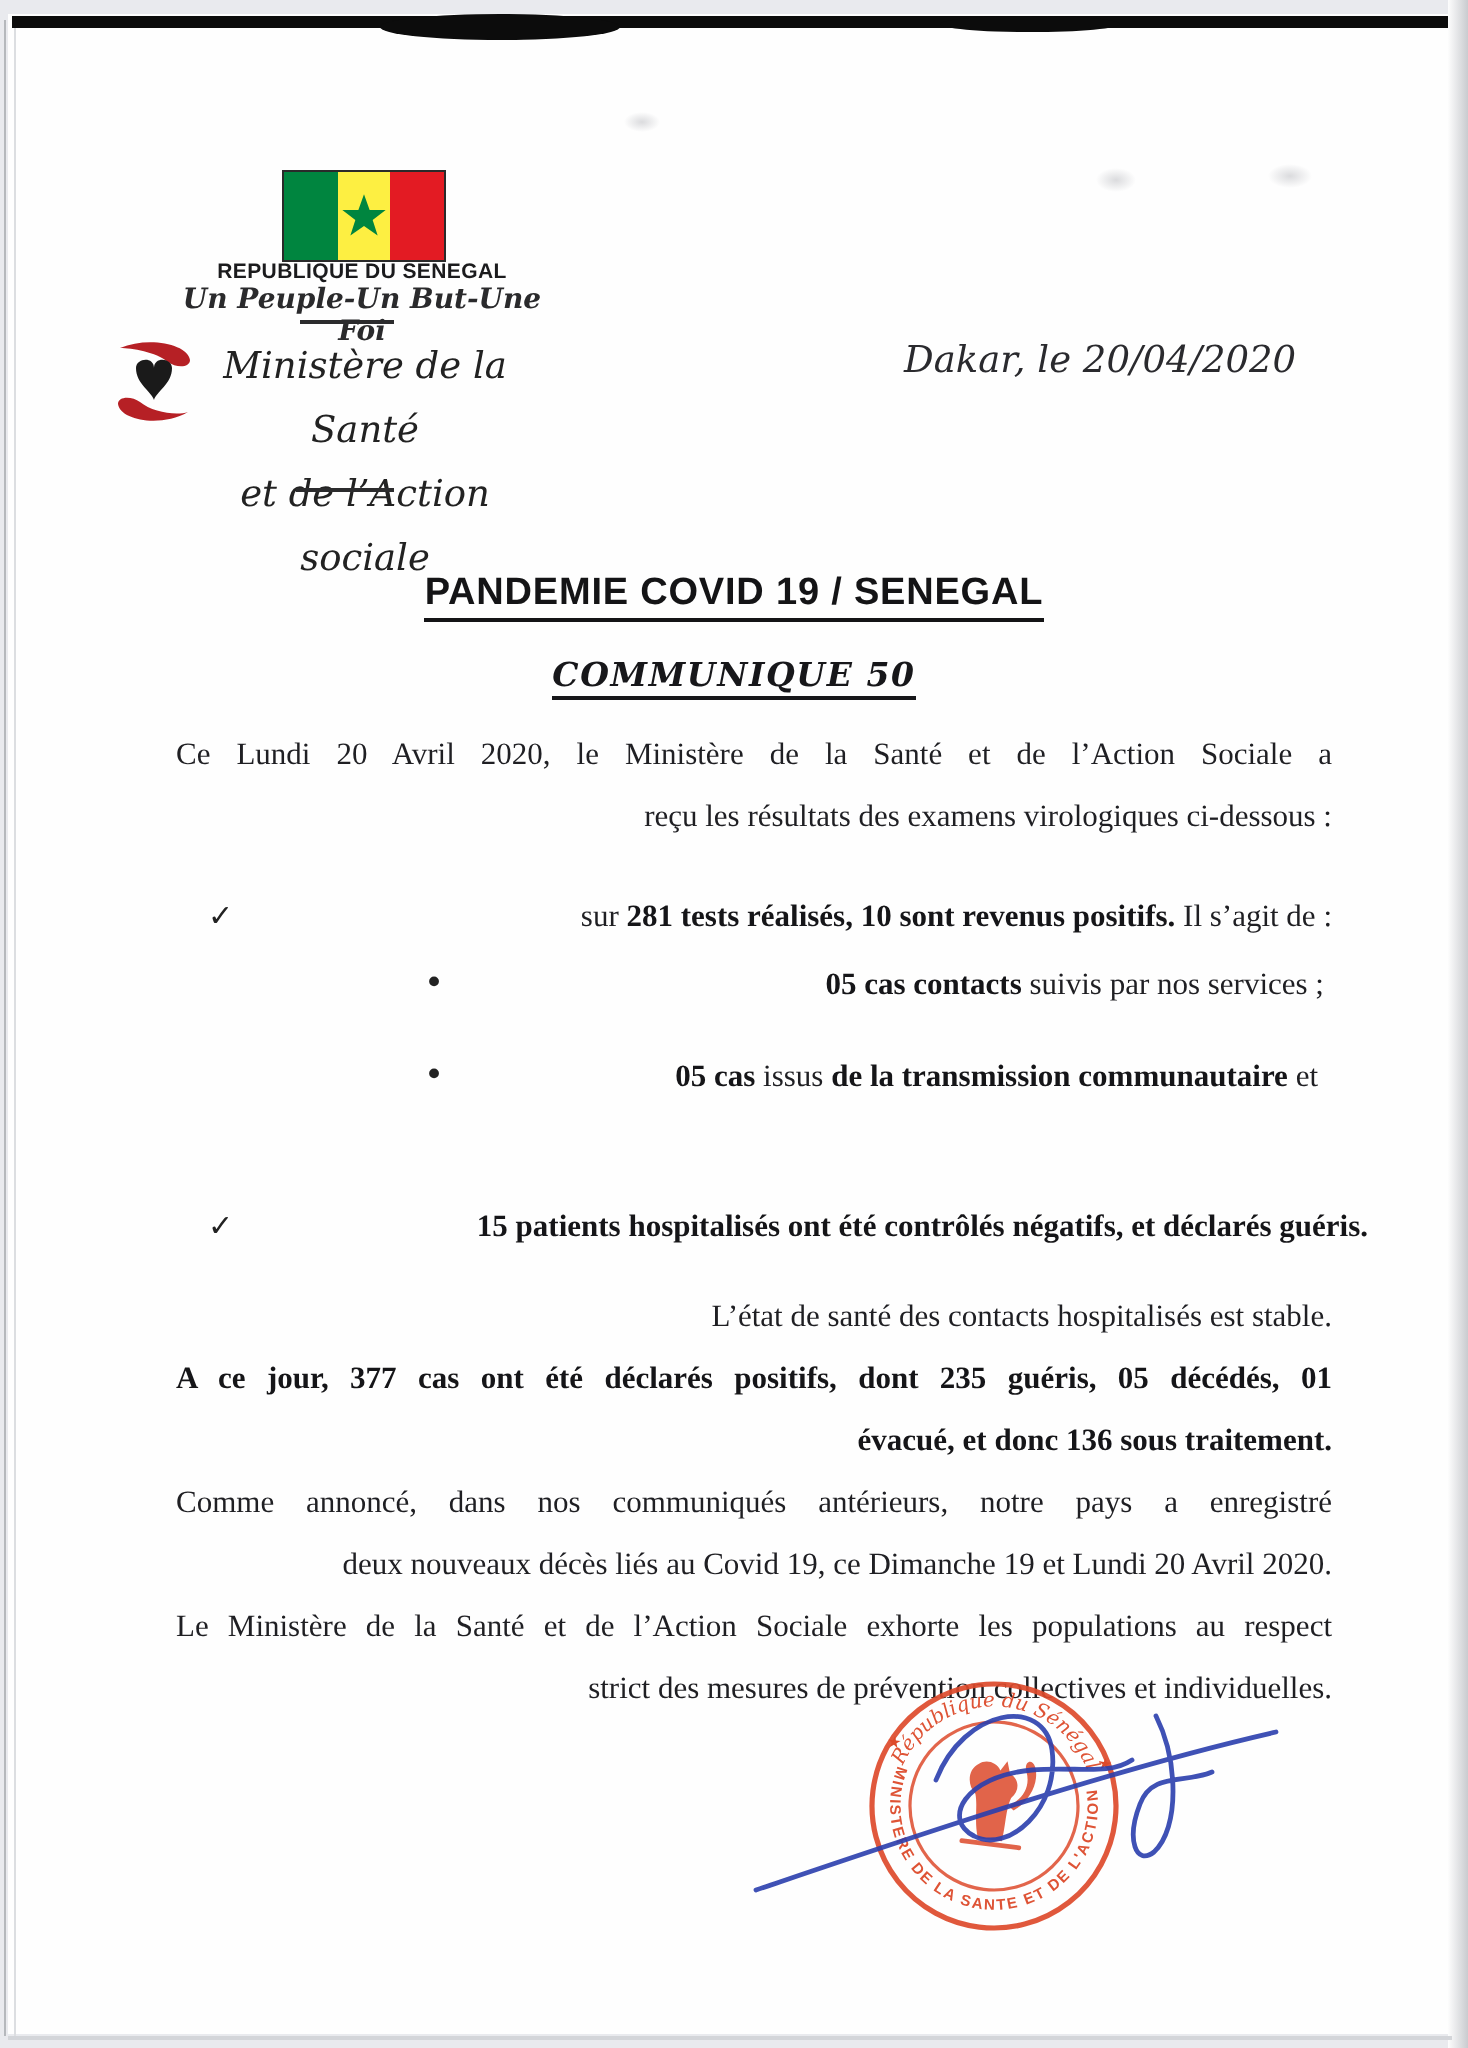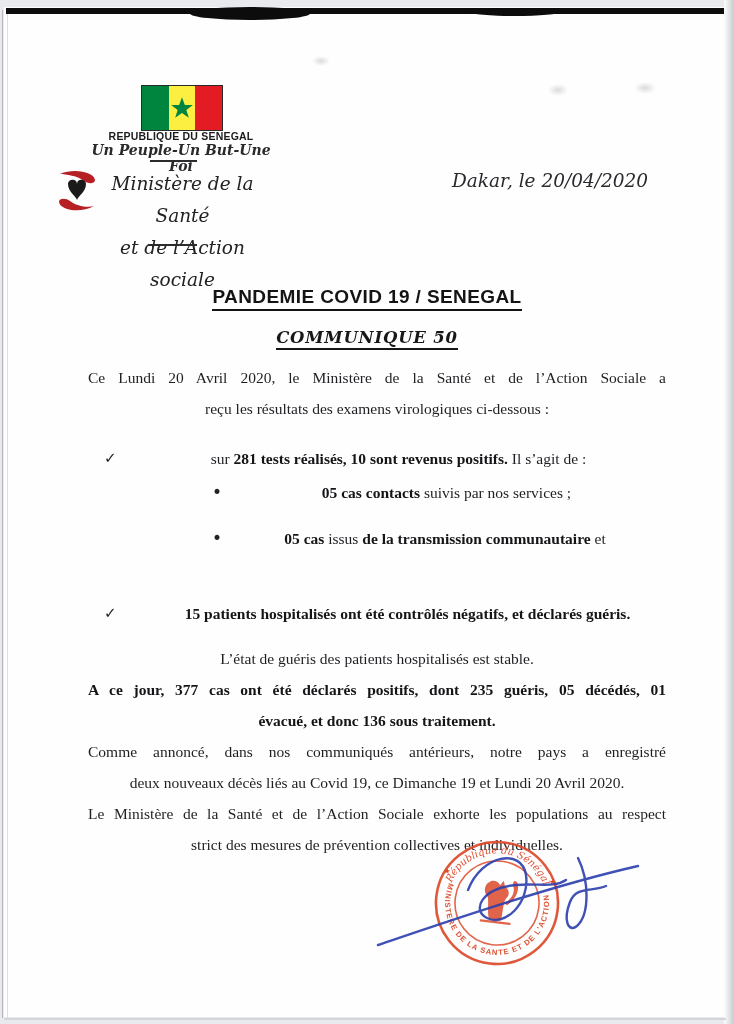--- a/index.html
+++ b/index.html
@@ -24,21 +24,21 @@
   .rule{position:absolute;height:2px;background:#2b2b2d;}
   .ministry{position:absolute;left:85px;top:168px;width:195px;text-align:center;font-family:"DejaVu Serif",serif;font-style:italic;font-size:18.5px;line-height:32px;color:#222;}
   .dateline{position:absolute;left:452px;top:170px;width:220px;text-align:left;font-family:"DejaVu Serif",serif;font-style:italic;font-size:18.5px;color:#2a2a2e;}
   
   .doc-title{position:absolute;left:0;top:286px;width:734px;text-align:center;}
   .doc-title span{display:inline-block;font-family:"Liberation Sans",sans-serif;font-weight:800;font-size:19px;letter-spacing:.4px;color:#141416;border-bottom:2.5px solid #141416;padding-bottom:1px;}
   .doc-subtitle{position:absolute;left:0;top:328px;width:734px;text-align:center;}
   .doc-subtitle span{display:inline-block;font-family:"DejaVu Serif",serif;font-weight:700;font-style:italic;font-size:16.5px;letter-spacing:.8px;color:#17171a;border-bottom:2px solid #17171a;padding-bottom:1px;}
   
   .para{font-size:15.5px;line-height:31px;color:#1f1f23;}
-  .para .tline{text-align:center;}
+  .para .tline{text-align:right;}
   .para.just .tline:not(:last-child){text-align:justify;text-align-last:justify;}
   .b{font-weight:700;color:#151518;}
   .mark{position:absolute;left:0;top:0;font-family:"DejaVu Sans",sans-serif;font-size:15px;color:#222;line-height:31px;}
   .item-text{margin-left:27px;}
   .bullet-text{margin-left:19px;}
   .wide .tline{line-height:33px;}
 </style>
 </head>
 <body>
 
@@ -111,21 +111,21 @@
   </div>
 
   <div class="abs" style="left:104px;top:598px;width:580px;">
     <span class="mark">✓</span>
     <div class="para item-text">
         <div class="tline"><span class="b">15 patients hospitalisés ont été contrôlés négatifs, et déclarés guéris.</span></div>
       </div>
   </div>
 
   <div class="abs para" style="left:88px;top:643px;width:578px;">
-      <div class="tline"><span>L’état de guéris des patients hospitalisés est stable.</span></div>
+      <div class="tline"><span>L’état de santé des contacts hospitalisés est stable.</span></div>
     </div>
   <div class="abs para just" style="left:88px;top:674px;width:578px;">
       <div class="tline"><span class="b">A ce jour, 377 cas ont été déclarés positifs, dont 235 guéris, 05 décédés, 01</span></div>
       <div class="tline"><span class="b">évacué, et donc 136 sous traitement.</span></div>
     </div>
   <div class="abs para just" style="left:88px;top:736px;width:578px;">
       <div class="tline"><span>Comme annoncé, dans nos communiqués antérieurs, notre pays a enregistré</span></div>
       <div class="tline"><span>deux nouveaux décès liés au Covid 19, ce Dimanche 19 et Lundi 20 Avril 2020.</span></div>
     </div>
   <div class="abs para just" style="left:88px;top:798px;width:578px;">

